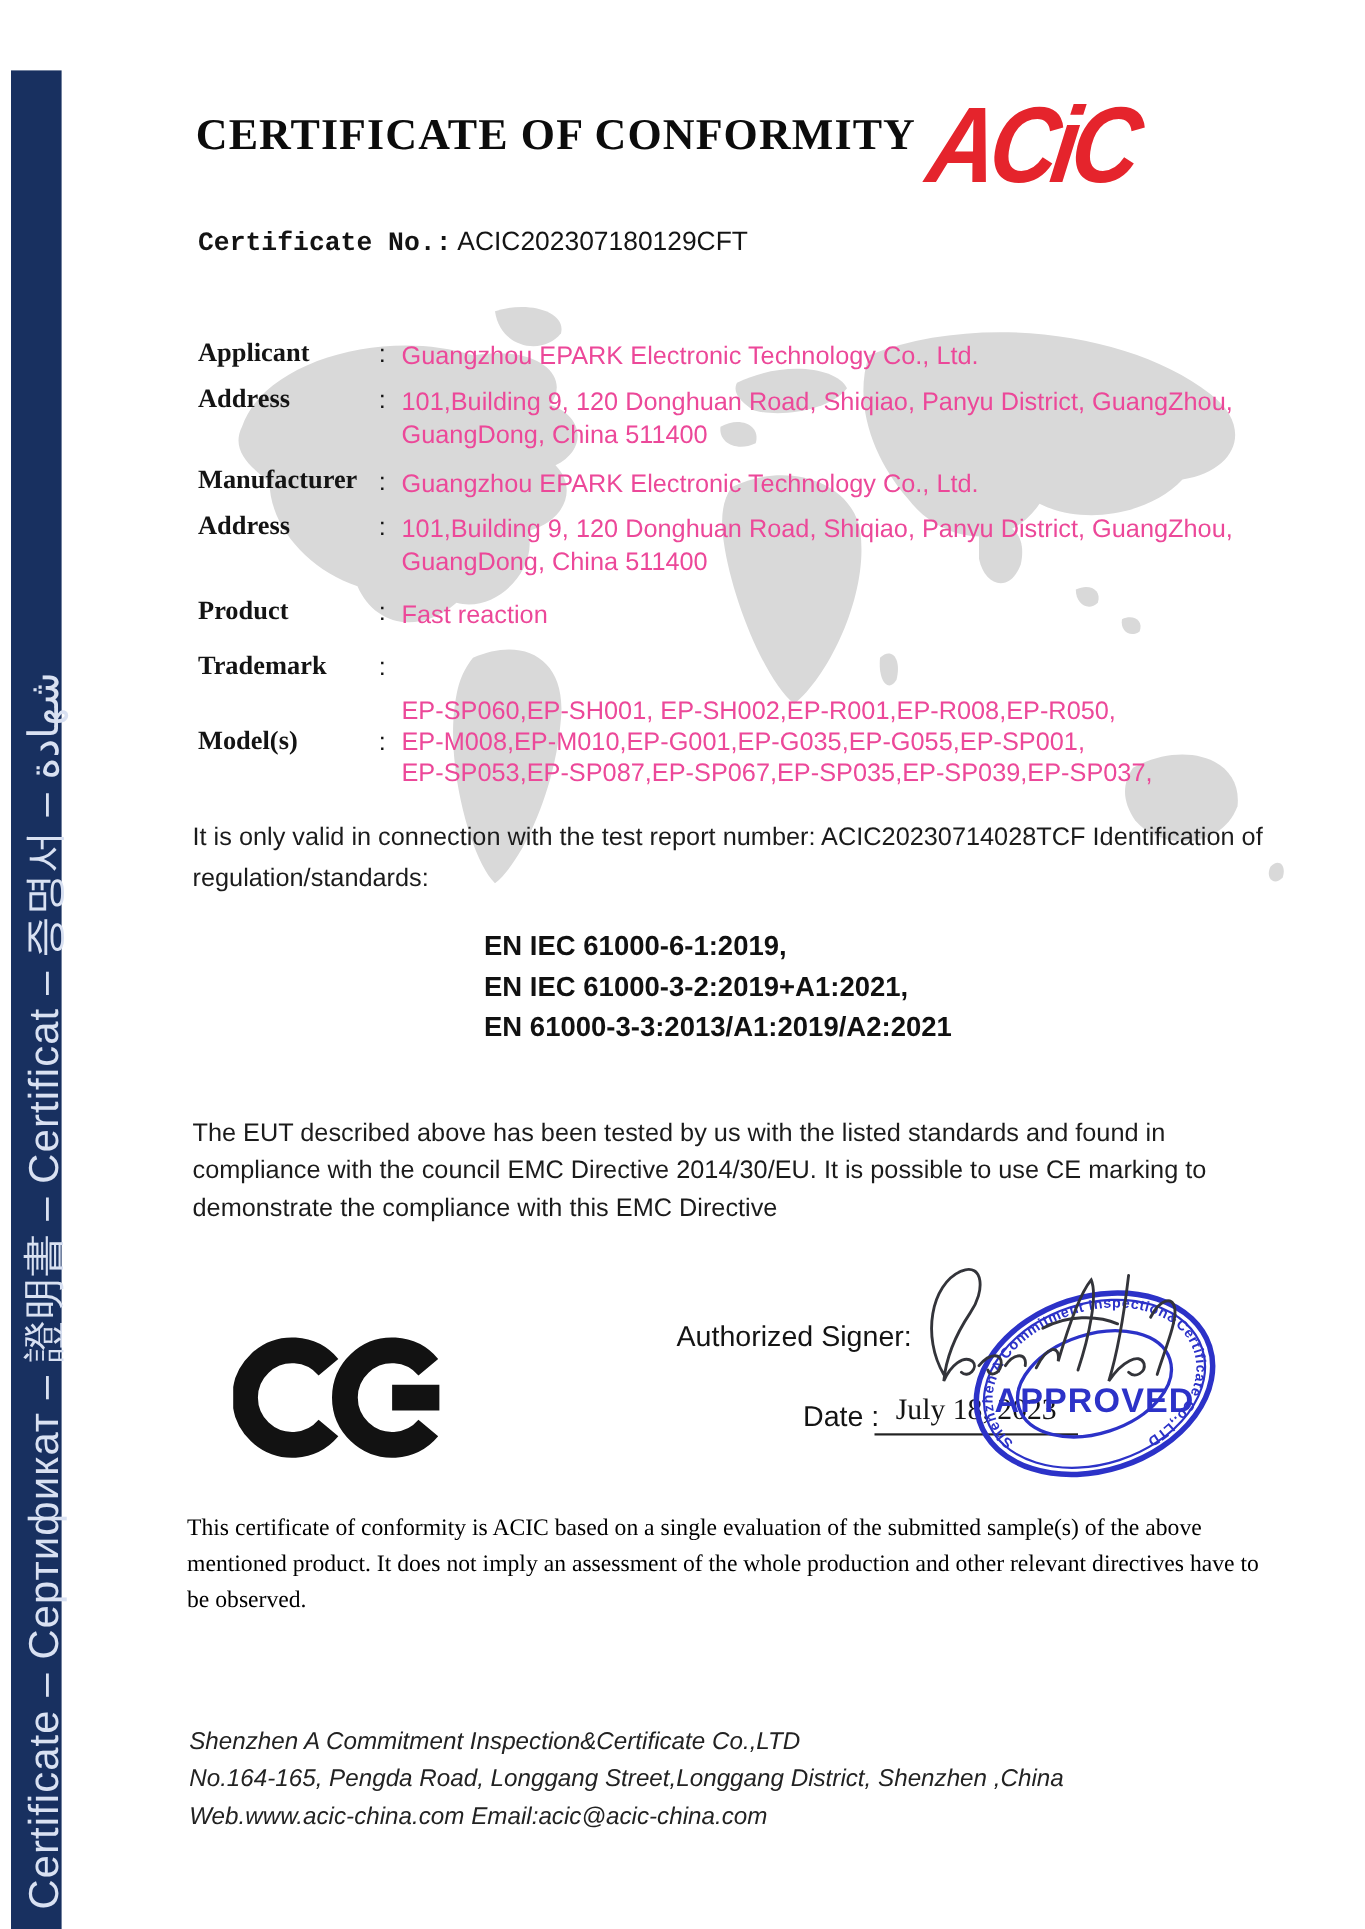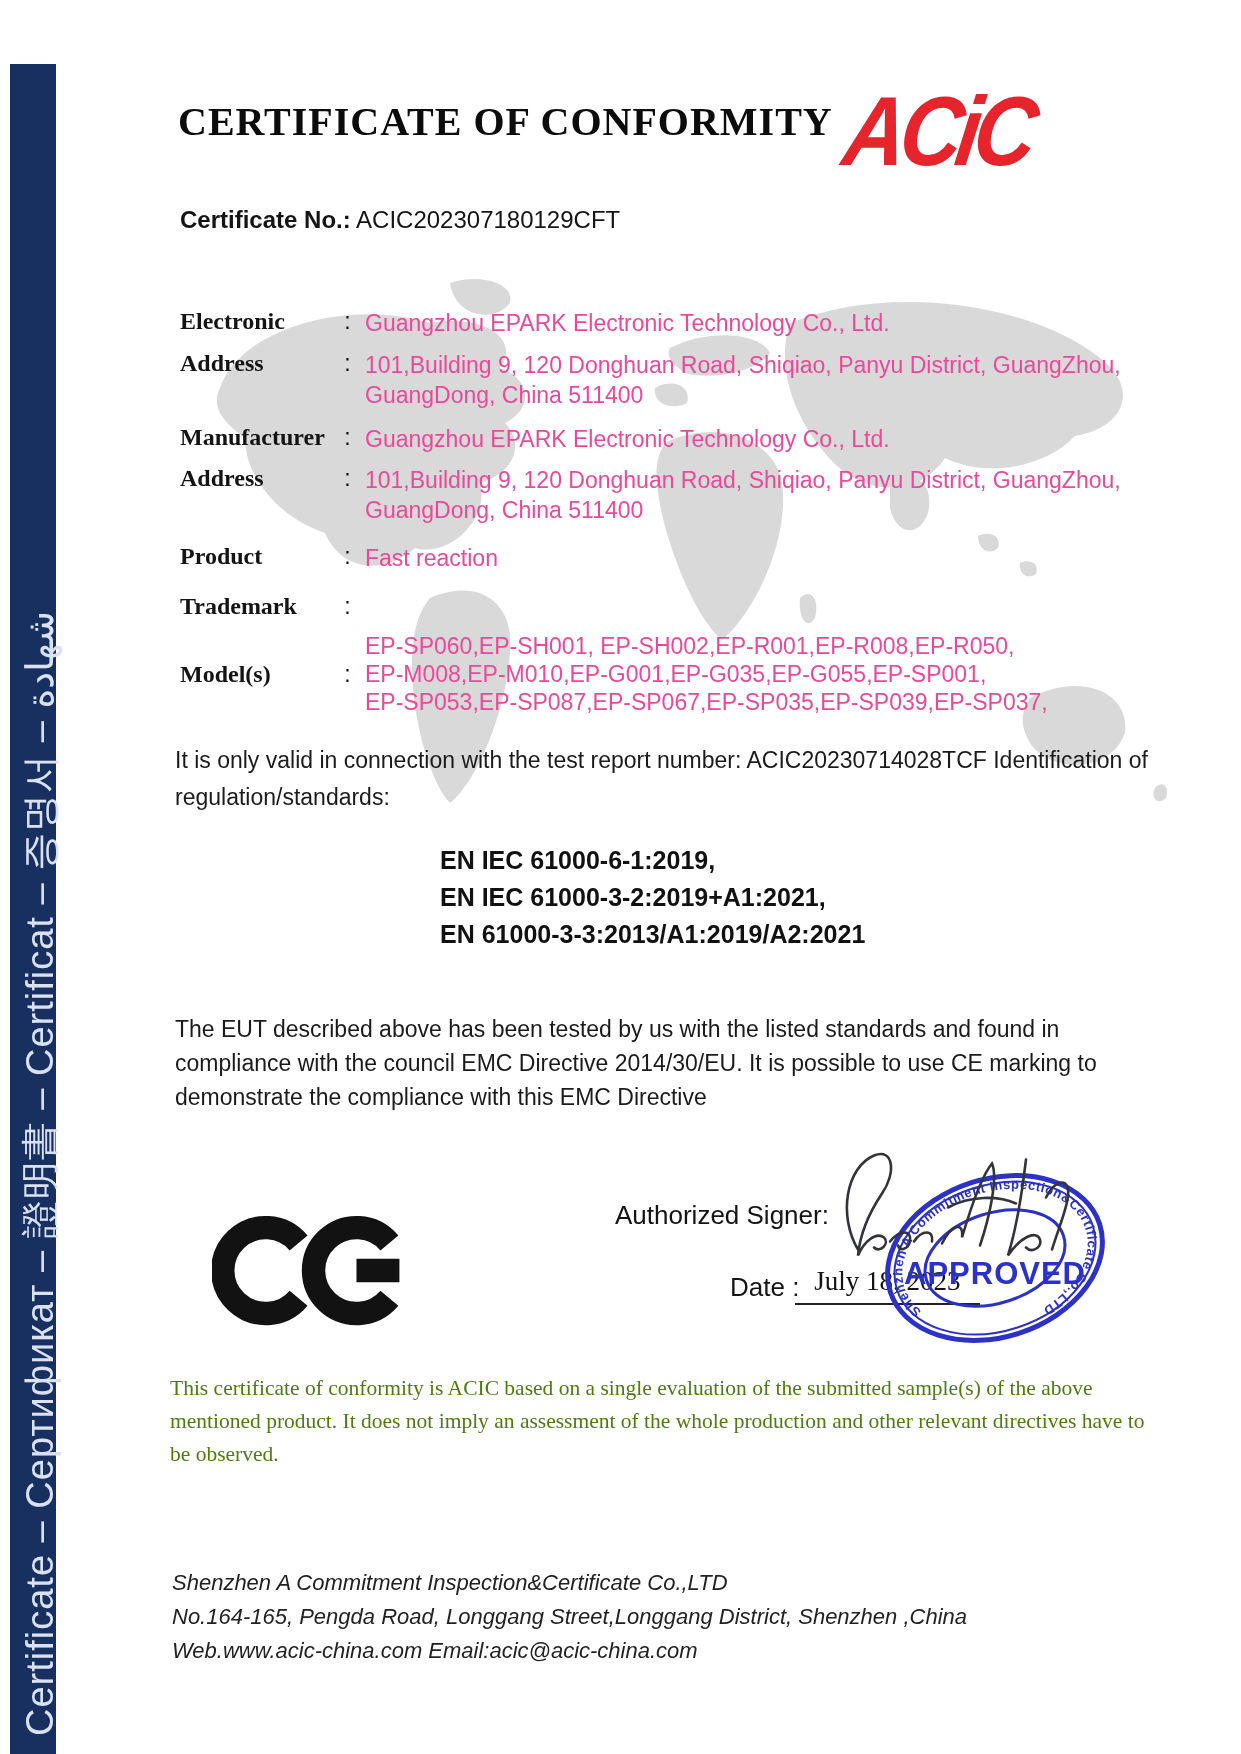--- a/index.html
+++ b/index.html
@@ -13,21 +13,21 @@
   
   .map{position:absolute;left:150px;top:268px;z-index:0;}
   .map path{fill:#d9d9d9;}
   
   .title{position:absolute;left:178px;top:98px;font-family:"Liberation Serif",serif;font-weight:bold;
         font-size:40px;letter-spacing:1px;color:#0c0c0c;z-index:2;white-space:nowrap;}
   .logo{position:absolute;left:852px;top:82px;z-index:2;font-family:"Liberation Sans",sans-serif;
         font-weight:bold;font-style:italic;font-size:98px;color:#e5242c;letter-spacing:-7px;
         transform:skewX(-8deg) scaleX(.88);transform-origin:left top;line-height:1;}
   .certno{position:absolute;left:180px;top:206px;z-index:2;font-size:24px;white-space:nowrap;}
-  .certno .lbl{font-family:Liberation Sans, sans-serif;font-weight:bold;}
+  .certno .lbl{font-family:Liberation Mono, monospace;font-weight:bold;}
   .certno .val{font-family:"Liberation Sans",sans-serif;}
   
   .frow{position:absolute;left:180px;display:flex;z-index:2;}
   .flabel{width:150px;font-family:"Liberation Serif",serif;font-weight:bold;font-size:24px;}
   .fcolon{width:35px;font-size:23px;text-align:center;}
   .fvalue{width:710px;font-size:23px;line-height:30px;color:#ec4899;}
   .fvalue .line{display:block;white-space:nowrap;}
   .row-models{align-items:center;}
   .row-models .fvalue .line{line-height:28px;}
   
@@ -43,21 +43,21 @@
   .signer{position:absolute;left:615px;top:1200px;font-size:26px;z-index:2;white-space:nowrap;}
   .datelabel{position:absolute;left:730px;top:1272px;font-size:26px;z-index:2;white-space:nowrap;}
   .dateval{position:absolute;left:795px;top:1266px;width:185px;z-index:2;text-align:center;
         font-family:"Liberation Serif",serif;font-size:27px;border-bottom:2px solid #222;
         padding-bottom:6px;white-space:nowrap;}
   .stamp{position:absolute;left:855px;top:1148px;z-index:4;}
   .signature{position:absolute;left:830px;top:1125px;z-index:5;}
   .signature path{stroke:#33343a;stroke-width:2.6;fill:none;stroke-linecap:round;}
   
   .disclaimer{position:absolute;left:170px;top:1372px;z-index:2;font-family:"Liberation Serif",serif;
-        font-size:21.5px;color:#4d7c0f;}
+        font-size:21.5px;color:#000000;}
   .disclaimer .line{display:block;line-height:33px;white-space:nowrap;}
   .footer{position:absolute;left:172px;top:1566px;z-index:2;font-style:italic;font-size:22px;color:#222;}
   .footer .line{display:block;line-height:34px;white-space:nowrap;}
 </style>
 </head>
 <body>
 
 <div class="page">
 
   <svg class="map" width="1050" height="640" viewBox="0 0 1050 640">
@@ -81,21 +81,21 @@
   </div>
 
   <div class="title">CERTIFICATE OF CONFORMITY</div>
   <div class="logo">ACiC</div>
   <div class="certno">
     <span class="lbl">Certificate No.:</span>
     <span class="val">ACIC202307180129CFT</span>
   </div>
 
   <div class="frow" style="top:308px">
-    <span class="flabel">Electronic</span>
+    <span class="flabel">Applicant</span>
     <span class="fcolon">:</span>
     <span class="fvalue">Guangzhou EPARK Electronic Technology Co., Ltd.</span>
   </div>
   <div class="frow" style="top:350px">
     <span class="flabel">Address</span>
     <span class="fcolon">:</span>
     <span class="fvalue">
       <span class="line">101,Building 9, 120 Donghuan Road, Shiqiao, Panyu District, GuangZhou,</span>
       <span class="line">GuangDong, China 511400</span>
     </span>

